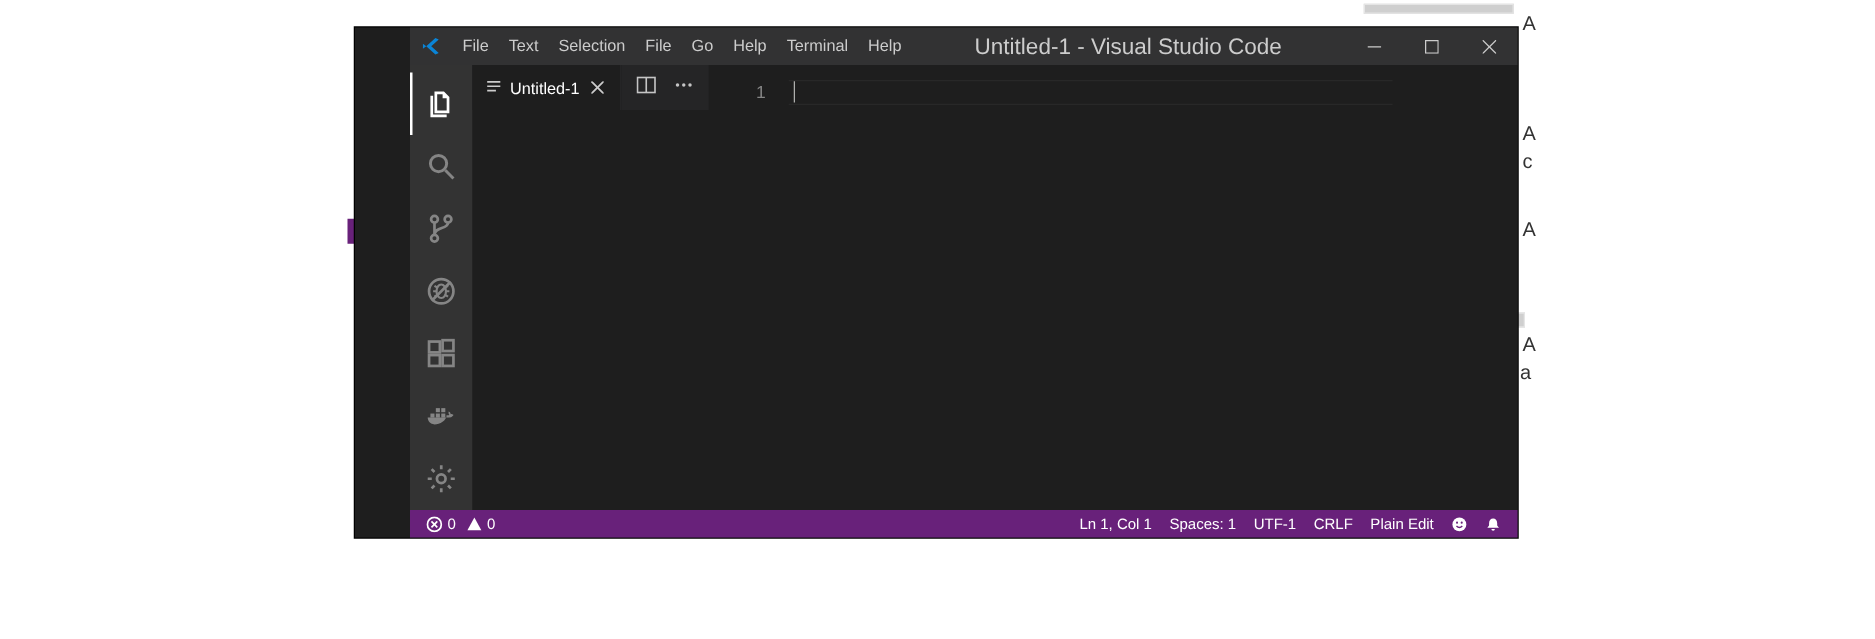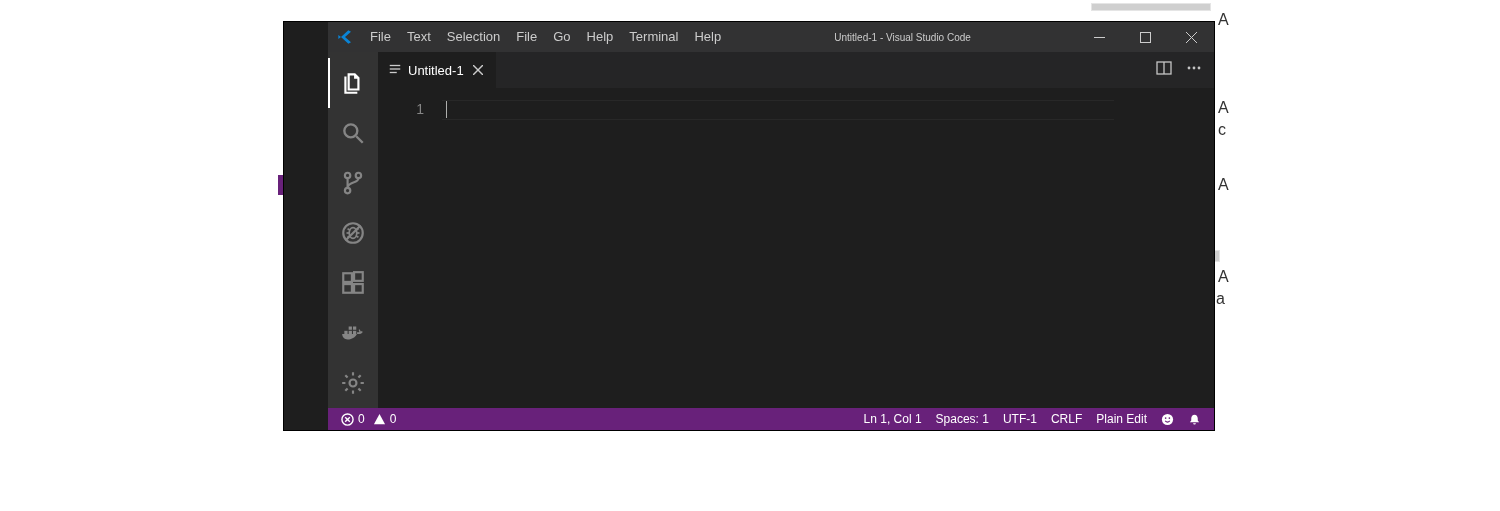--- a/index.html
+++ b/index.html
@@ -38,21 +38,21 @@
     background: #323233;
     display: flex; align-items: center;
     font-size: 13px;
     color: #cccccc;
     user-select: none;
   }
   .titlebar .logo { width: 34px; display: flex; justify-content: center; }
   .titlebar .logo svg { width: 16px; height: 16px; }
   .menu { display: flex; }
   .menu-item { padding: 0 8px; line-height: 30px; cursor: default; }
-  .title-text { flex: 1; text-align: center; font-size: 10px; color: #cccccc; }
+  .title-text { flex: 1; text-align: center; font-size: 18px; color: #cccccc; }
   .win-controls { display: flex; }
   .win-btn { width: 46px; height: 30px; display: flex; align-items: center; justify-content: center; }
   .win-btn svg { width: 11px; height: 11px; stroke: #cccccc; fill: none; stroke-width: 1; }
 
   
   .main { flex: 1; display: flex; min-height: 0; }
 
   .activitybar {
     width: 50px;
     background: #333333;
@@ -64,21 +64,21 @@
     display: flex; align-items: center; justify-content: center;
     position: relative;
   }
   .act-item svg { width: 26px; height: 26px; fill: #858585; stroke: #858585; }
   .act-item.active::before {
     content: ""; position: absolute; left: 0; top: 0; bottom: 0; width: 2px; background: #fff;
   }
   .act-item.active svg { fill: #ffffff; stroke: #ffffff; }
   .act-spacer { flex: 1; }
 
-  .editor-area { flex: 1; display: flex; flex-direction: column; background: #1e1e1e; }
+  .editor-area { flex: 1; display: flex; flex-direction: row; background: #1e1e1e; }
 
   .tabs-row {
     height: 36px;
     background: #252526;
     display: flex; align-items: stretch;
   }
   .tab {
     display: flex; align-items: center;
     padding: 0 10px;
     background: #1e1e1e;

